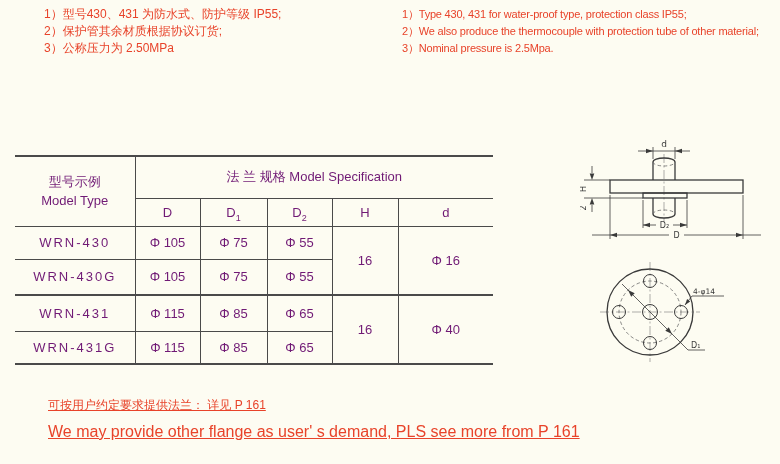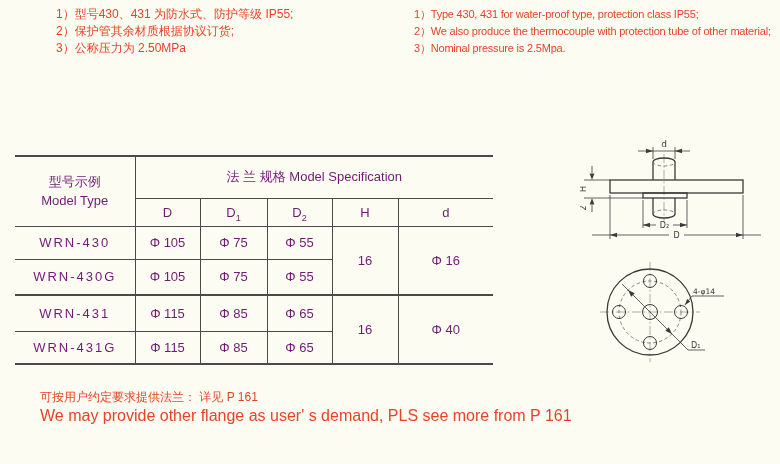--- a/index.html
+++ b/index.html
@@ -3,21 +3,21 @@
 <meta charset="utf-8">
 <style>
   html,body { margin:0; padding:0; }
   .page {
     position:relative; width:780px; height:464px;
     background:#fdfcf2; overflow:hidden;
     font-family:"Liberation Sans","DejaVu Sans",sans-serif;
     color:#3a3a3a;
   }
   
-  .notes { position:absolute; color:#e8432a; white-space:nowrap;margin-left:12px; }
+  .notes { position:absolute; color:#e8432a; white-space:nowrap; }
   .notes p { margin:0; line-height:17px; }
   .notes-left  { left:44px;  top:6px; font-size:12px; }
   .notes-right { left:402px; top:6px; font-size:11px; letter-spacing:-0.2px; }
 
   
   table.spec {
     position:absolute; left:15px; top:155px; width:478px;
     border-collapse:collapse; table-layout:fixed;
     font-size:13px; color:#701a75;
   }
@@ -41,21 +41,21 @@
   svg text { fill:#3a3a3a; font-family:"DejaVu Sans","Liberation Sans",sans-serif; }
   .thin  { stroke:#3a3a3a; stroke-width:1; fill:none; }
   .thick { stroke:#3a3a3a; stroke-width:1.3; fill:none; }
   .dim   { stroke:#3a3a3a; stroke-width:0.8; fill:none; }
   .cl    { stroke:#8a8a8a; stroke-width:0.7; fill:none; stroke-dasharray:9,2.5,2,2.5; }
   .dash  { stroke:#6a6a6a; stroke-width:0.8; fill:none; stroke-dasharray:3.5,2.5; }
   .ah    { fill:#3a3a3a; stroke:none; }
 
   
   .footer { position:absolute; left:40px; top:389px; color:#e8432a; white-space:nowrap; }
-  .footer p { margin:0; line-height:17.5px; }
+  .footer p { margin:8px; line-height:17.5px;text-decoration:underline; }
   .footer .zh { font-size:12px; }
   .footer .en { font-size:16px; }
 </style>
 </head>
 <body>
 
 <div class="page">
 
   <div class="notes notes-left">
     <p>1）型号430、431 为防水式、防护等级 IP55;</p>

